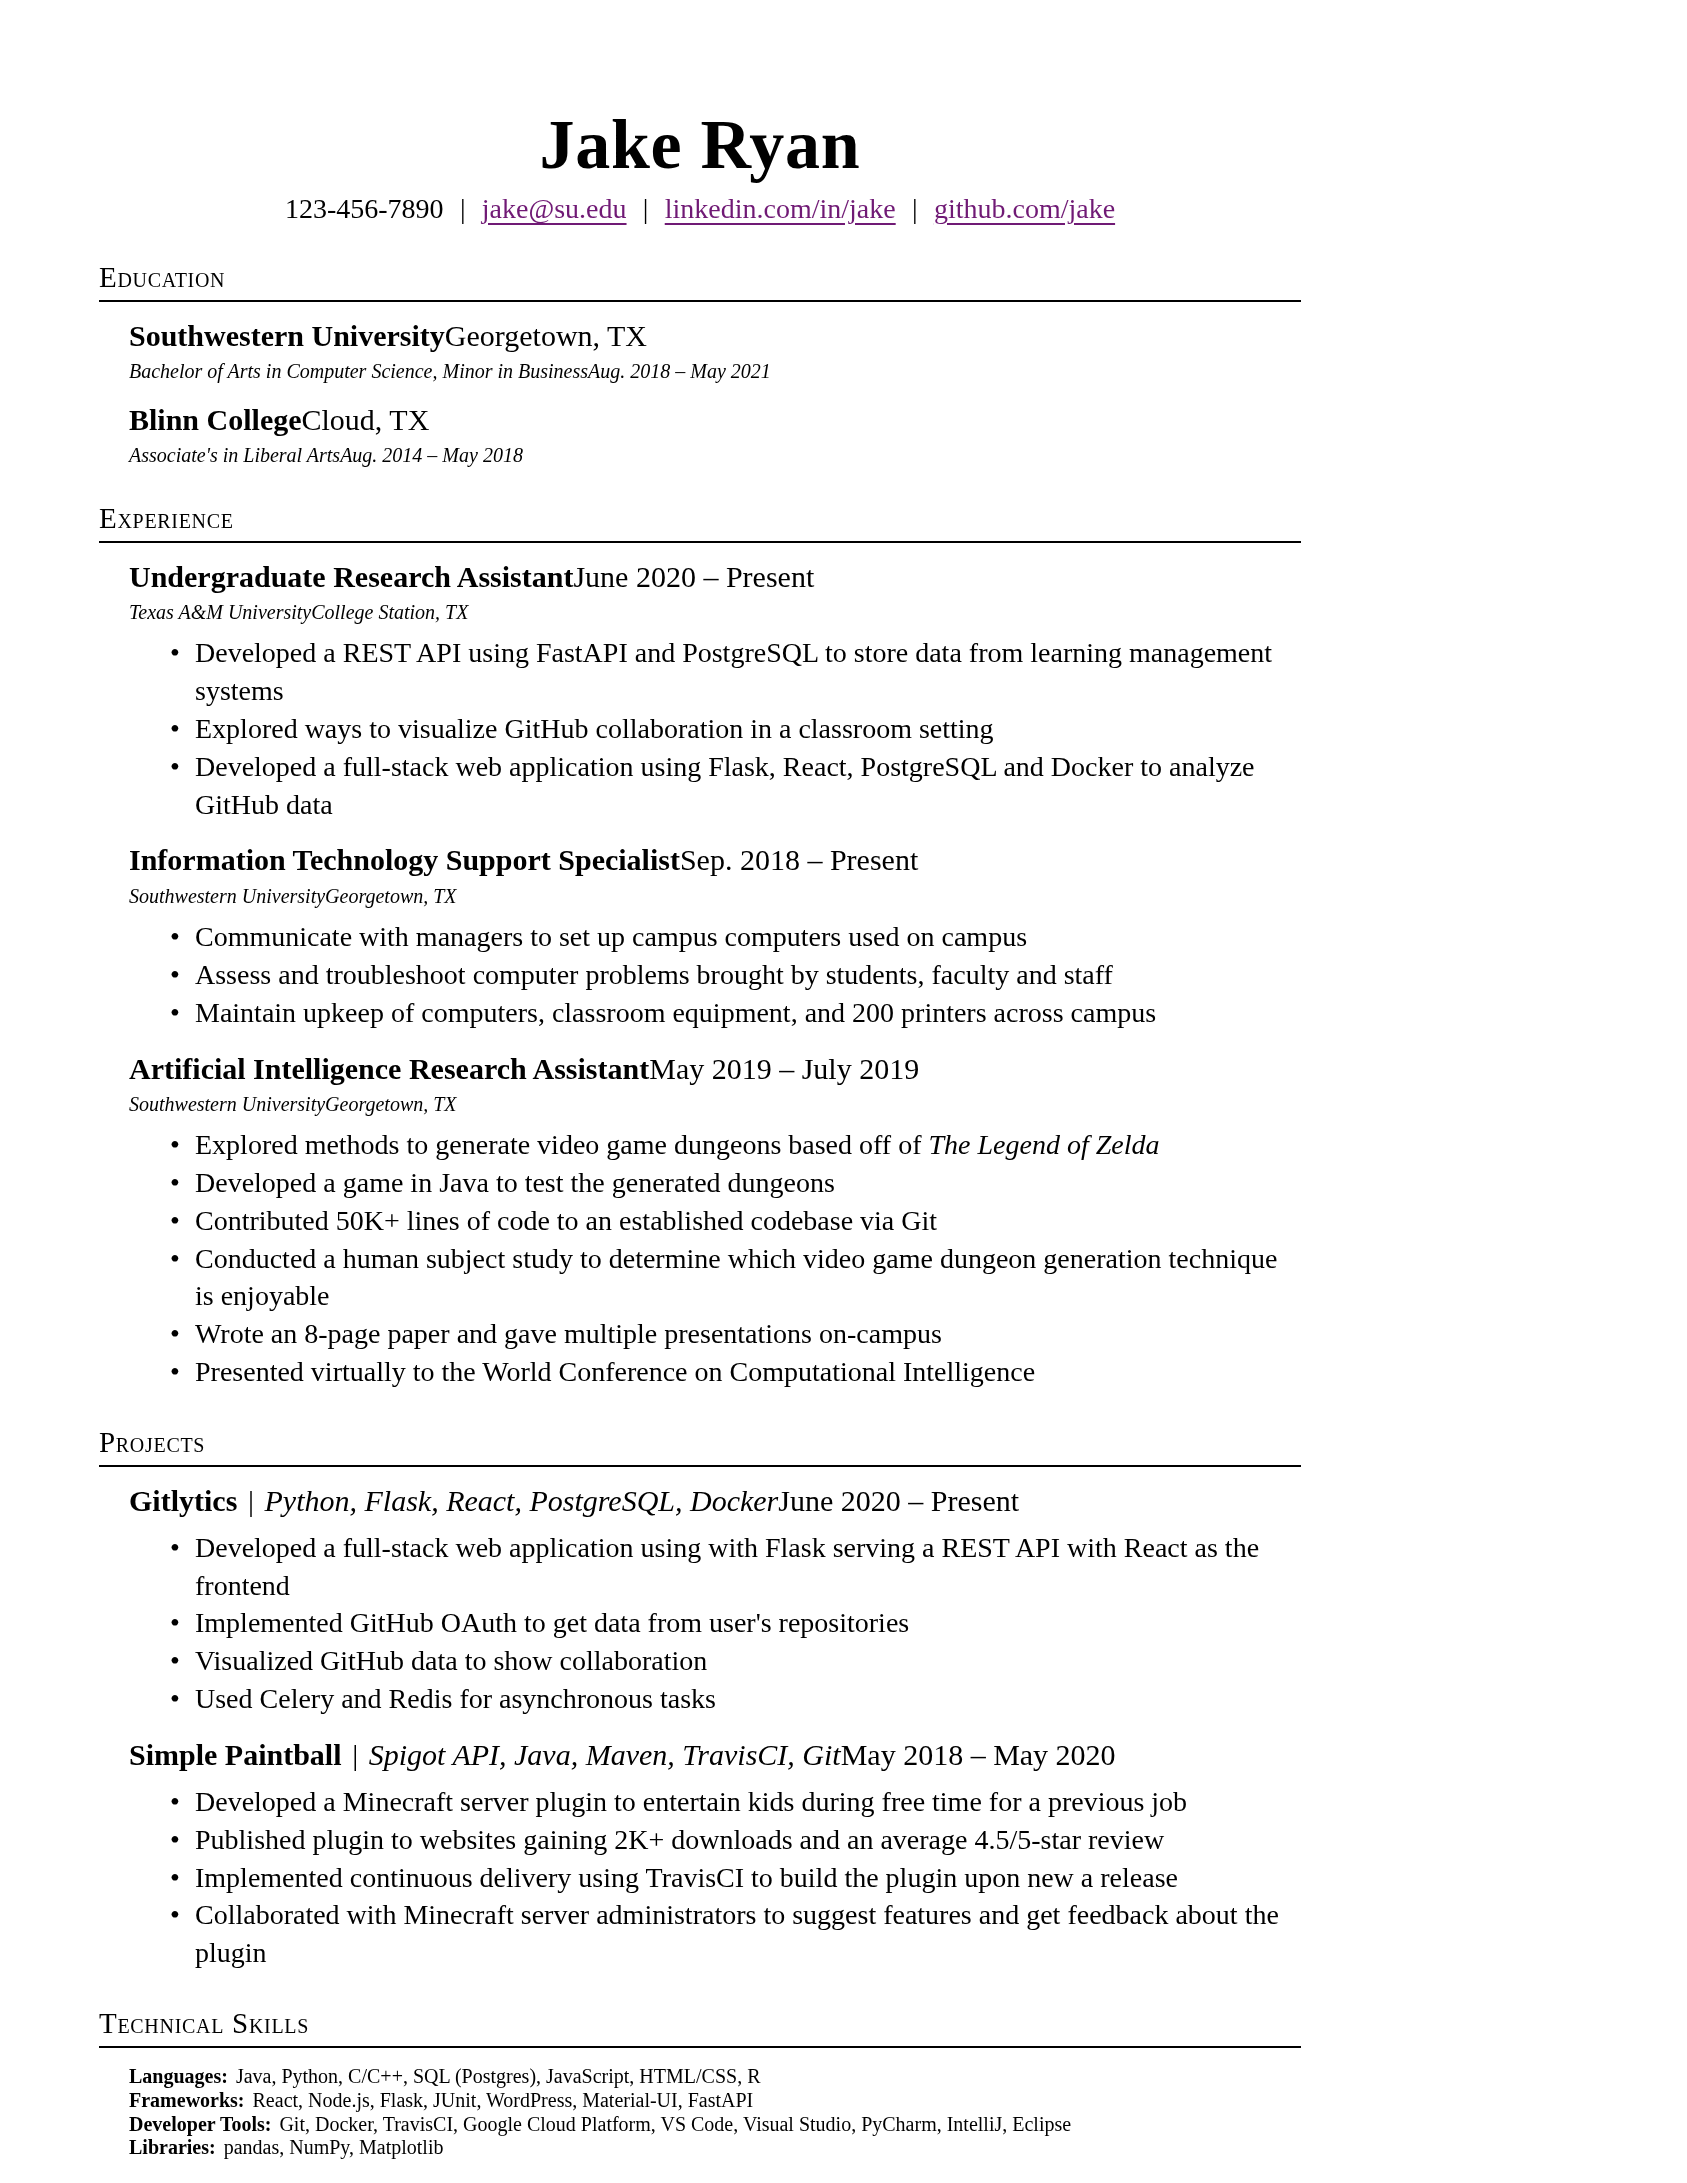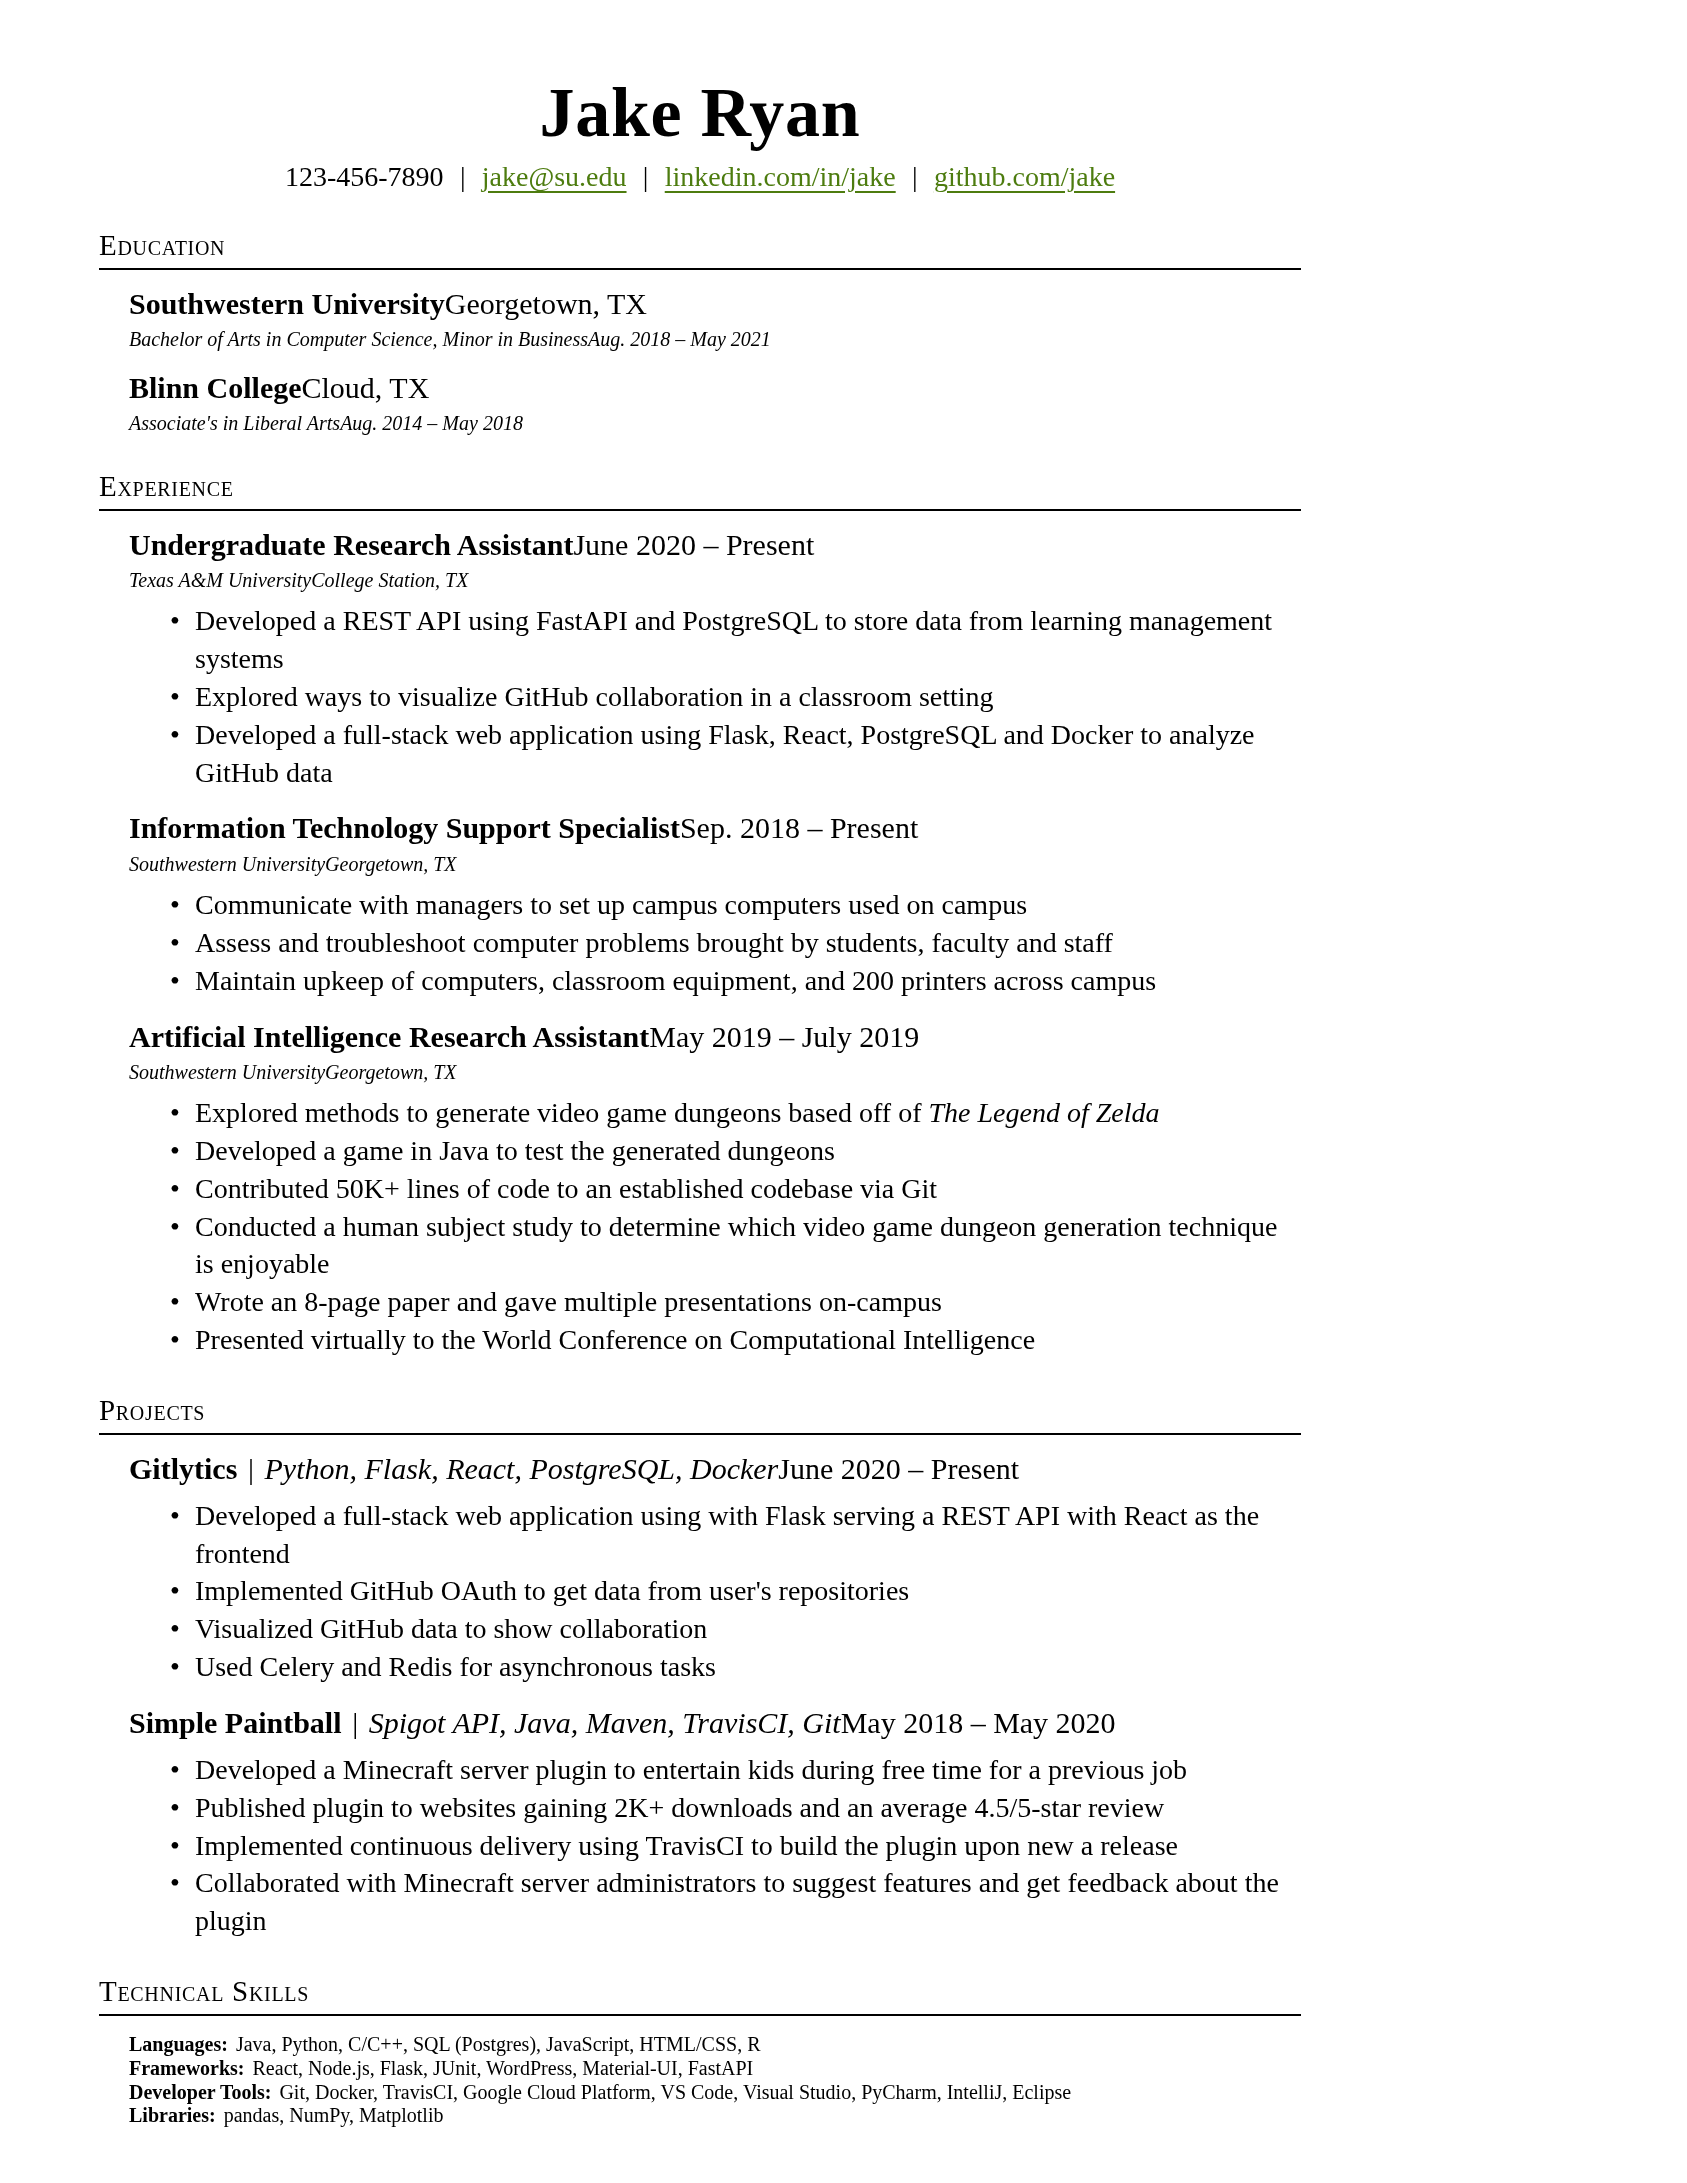--- a/index.html
+++ b/index.html
@@ -1,41 +1,41 @@
 <!DOCTYPE html>
 <html style="font-size:10.6px"><head>
 <meta charset="utf-8">
 <style>
   html, body { margin: 0; padding: 0; background: #ffffff; }
   .page {
     width: 1400px;
     min-height: 2183px;
     box-sizing: border-box;
-    padding: 78px 99px 0 99px;
+    padding: 110px 99px 0 99px;
     background: #ffffff;
     color: #000000;
     font-family: "Liberation Serif", "DejaVu Serif", serif;
   }
   
   .hdr { text-align: center; }
   .name {
     font-size: 70px;
     font-weight: 700;
     line-height: 1;
     margin: 0;
     letter-spacing: 0.7px;
   }
   .contact {
     margin-top: 12px;
     font-size: 28px;
     line-height: 1.2;
   }
   .contact .sep { margin: 0 9.3px; }
   .contact a.link {
-    color: #4d7c0f;
+    color: #701a75;
     text-decoration: underline;
     text-underline-offset: 4.6px;
     cursor: pointer;
   }
   
   section { margin-top: 37px; }
   h2.sec {
     font-size: 29px;
     font-weight: 400;
     font-variant: small-caps;

